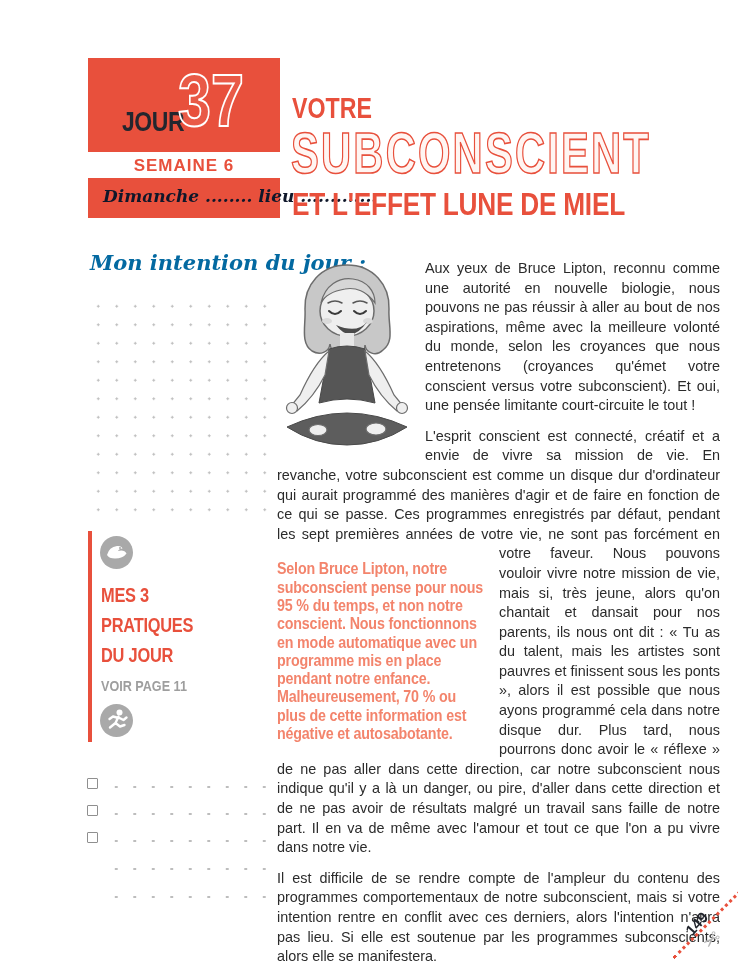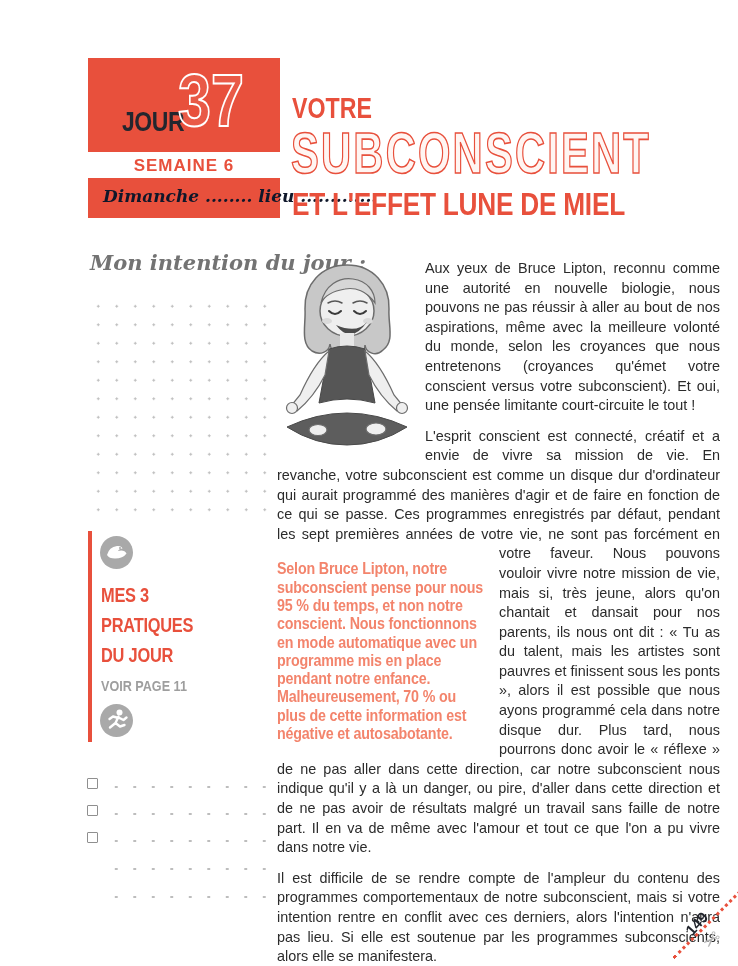--- a/index.html
+++ b/index.html
@@ -33,21 +33,21 @@
   .title1{position:absolute;left:292px;top:92px;font-size:29px;font-weight:bold;color:var(--red);
           transform:scaleX(0.8);transform-origin:0 0;letter-spacing:0;}
   .title2{position:absolute;left:291px;top:124px;font-size:58px;line-height:1;font-weight:bold;
           color:#fff5f2;-webkit-text-stroke:1.6px var(--red);letter-spacing:3px;
           transform:scaleX(0.72);transform-origin:0 0;white-space:nowrap;}
   .title3{position:absolute;left:292px;top:186px;font-size:32px;font-weight:bold;color:var(--red);
           transform:scaleX(0.82);transform-origin:0 0;white-space:nowrap;letter-spacing:-0.3px;}
 
   
   .intention-label{position:absolute;left:90px;top:250px;font-family:"DejaVu Serif",serif;
-                   font-style:italic;font-weight:bold;font-size:21px;color:#737373;white-space:nowrap;}
+                   font-style:italic;font-weight:bold;font-size:21px;color:#0369a1;white-space:nowrap;}
   .dot-grid{position:absolute;left:88px;top:294px;width:190px;height:224px;
             background-image:radial-gradient(circle,var(--dot) 1.1px,transparent 1.3px);
             background-size:18.5px 18.5px;background-position:1px 3px;}
 
   
   .red-bar{position:absolute;left:88px;top:531px;width:4px;height:211px;background:var(--red);}
   .circle-icon{position:absolute;width:33px;height:33px;}
   .icon-practices{left:100px;top:536px;}
   .icon-running{left:100px;top:704px;}
   .sb-heading{position:absolute;left:101px;font-size:21px;font-weight:bold;color:var(--red);

